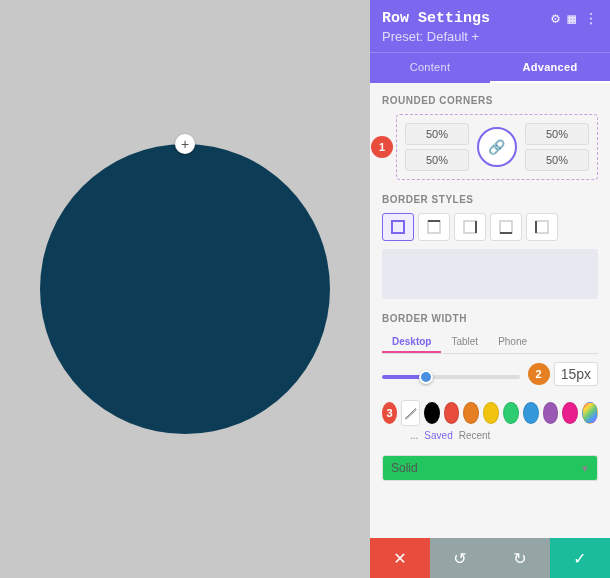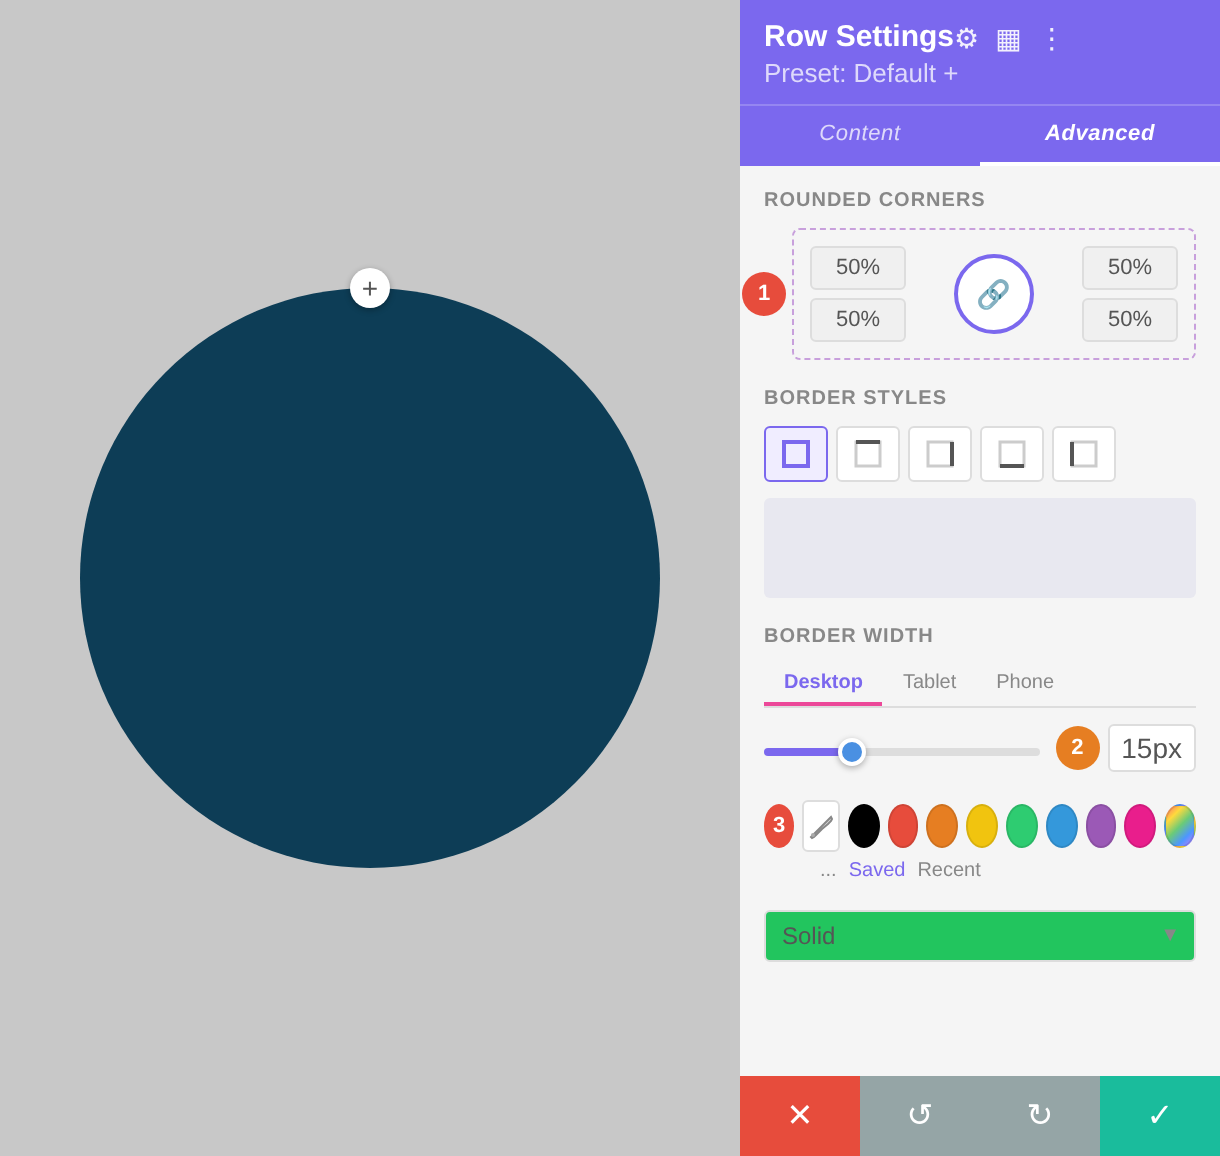--- a/index.html
+++ b/index.html
@@ -61,21 +61,23 @@
     
     .panel-header {
       background: #7b68ee;
       padding: 10px 12px 0;
       color: white;
     }
 
     .panel-header-top {
       display: flex;
       align-items: center;
+      justify-content: space-between;
       margin-bottom: 2px;
+      font-family: Liberation Mono, monospace;
     }
 
     .panel-title {
       font-size: 15px;
       font-weight: 600;
       color: white;
     }
 
     .panel-header-icons {
       display: flex;
@@ -94,21 +96,20 @@
       font-size: 13px;
       color: rgba(255,255,255,0.75);
       margin-bottom: 8px;
     }
 
     
     .panel-tabs {
       display: flex;
       background: #7b68ee;
       border-top: 1px solid rgba(255,255,255,0.2);
-      font-style: italic;
     }
 
     .tab-item {
       flex: 1;
       text-align: center;
       padding: 8px 4px;
       font-size: 11px;
       color: rgba(255,255,255,0.75);
       cursor: pointer;
       letter-spacing: 0.3px;
@@ -154,21 +155,21 @@
     }
 
     .corner-input {
       background: #f0f0f0;
       border: 1px solid #ddd;
       border-radius: 3px;
       padding: 4px 6px;
       font-size: 11px;
       color: #555;
       text-align: center;
-      width: 48px;
+      width: 64px;
     }
 
     .corner-center {
       position: absolute;
       top: 50%;
       left: 50%;
       transform: translate(-50%, -50%);
       width: 40px;
       height: 40px;
       border: 2px solid #7b68ee;

